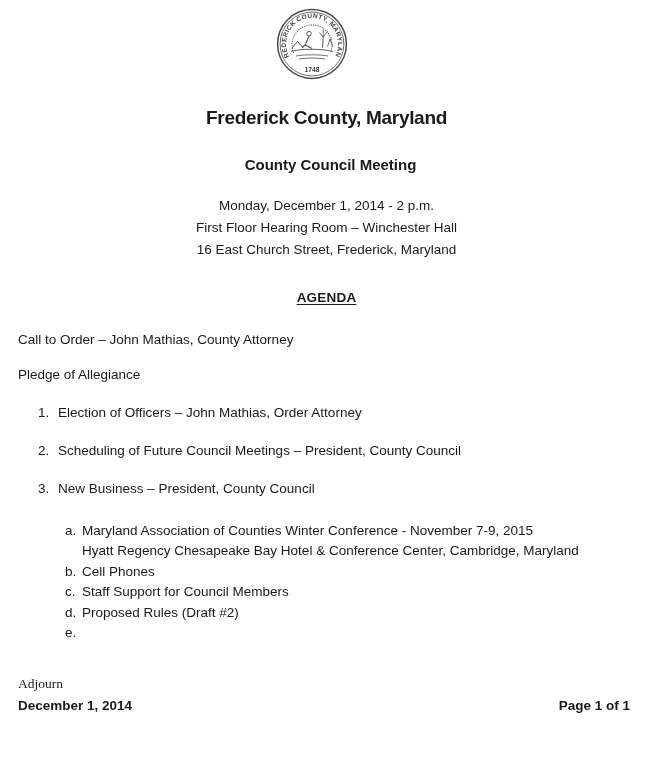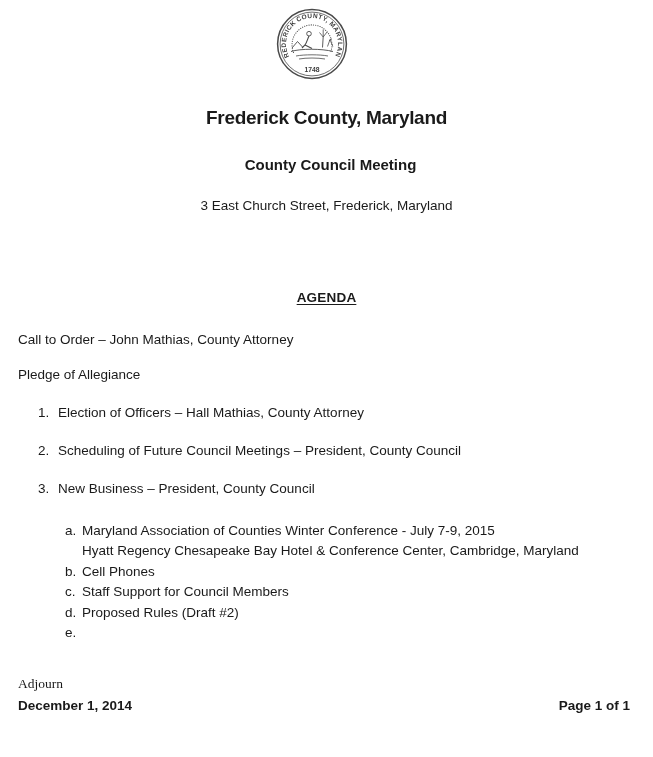--- a/index.html
+++ b/index.html
@@ -89,48 +89,50 @@
         <textPath href="#sealArc" startOffset="50%" text-anchor="middle">FREDERICK COUNTY, MARYLAND</textPath>
       </text>
       <text x="36" y="63.5" text-anchor="middle" font-size="6.8" font-weight="bold" fill="#3c3c3c" font-family="Liberation Sans, sans-serif">1748</text>
     </svg>
   </div>
 
   <div class="doc-title">Frederick County, Maryland</div>
   <div class="doc-subtitle">County Council Meeting</div>
 
   <div class="meeting-info">
-    <div>3 East Church Street, Frederick, Maryland</div>
+    <div>Monday, December 1, 2014 - 2 p.m.</div>
+    <div>First Floor Hearing Room – Winchester Hall</div>
+    <div>16 East Church Street, Frederick, Maryland</div>
   </div>
 
   <div class="agenda-heading">
     <span>AGENDA</span>
   </div>
 
   <div class="body-line pledge">Pledge of Allegiance</div>
   <div class="body-line call-to-order">Call to Order – John Mathias, County Attorney</div>
 
   <div class="num-item item-1">
     <span class="num">1.</span>
-    <span>Election of Officers – Hall Mathias, County Attorney</span>
+    <span>Election of Officers – John Mathias, Order Attorney</span>
   </div>
   <div class="num-item item-2">
     <span class="num">2.</span>
     <span>Scheduling of Future Council Meetings – President, County Council</span>
   </div>
   <div class="num-item item-3">
     <span class="num">3.</span>
     <span>New Business – President, County Council</span>
   </div>
 
   <div class="sub-list">
     <div class="sub-row">
       <span class="sub-num">a.</span>
       <div>
-        <div>Maryland Association of Counties Winter Conference - July 7-9, 2015</div>
+        <div>Maryland Association of Counties Winter Conference - November 7-9, 2015</div>
         <div>Hyatt Regency Chesapeake Bay Hotel &amp; Conference Center, Cambridge, Maryland</div>
       </div>
     </div>
     <div class="sub-row">
       <span class="sub-num">b.</span>
       <div>Cell Phones</div>
     </div>
     <div class="sub-row">
       <span class="sub-num">c.</span>
       <div>Staff Support for Council Members</div>

